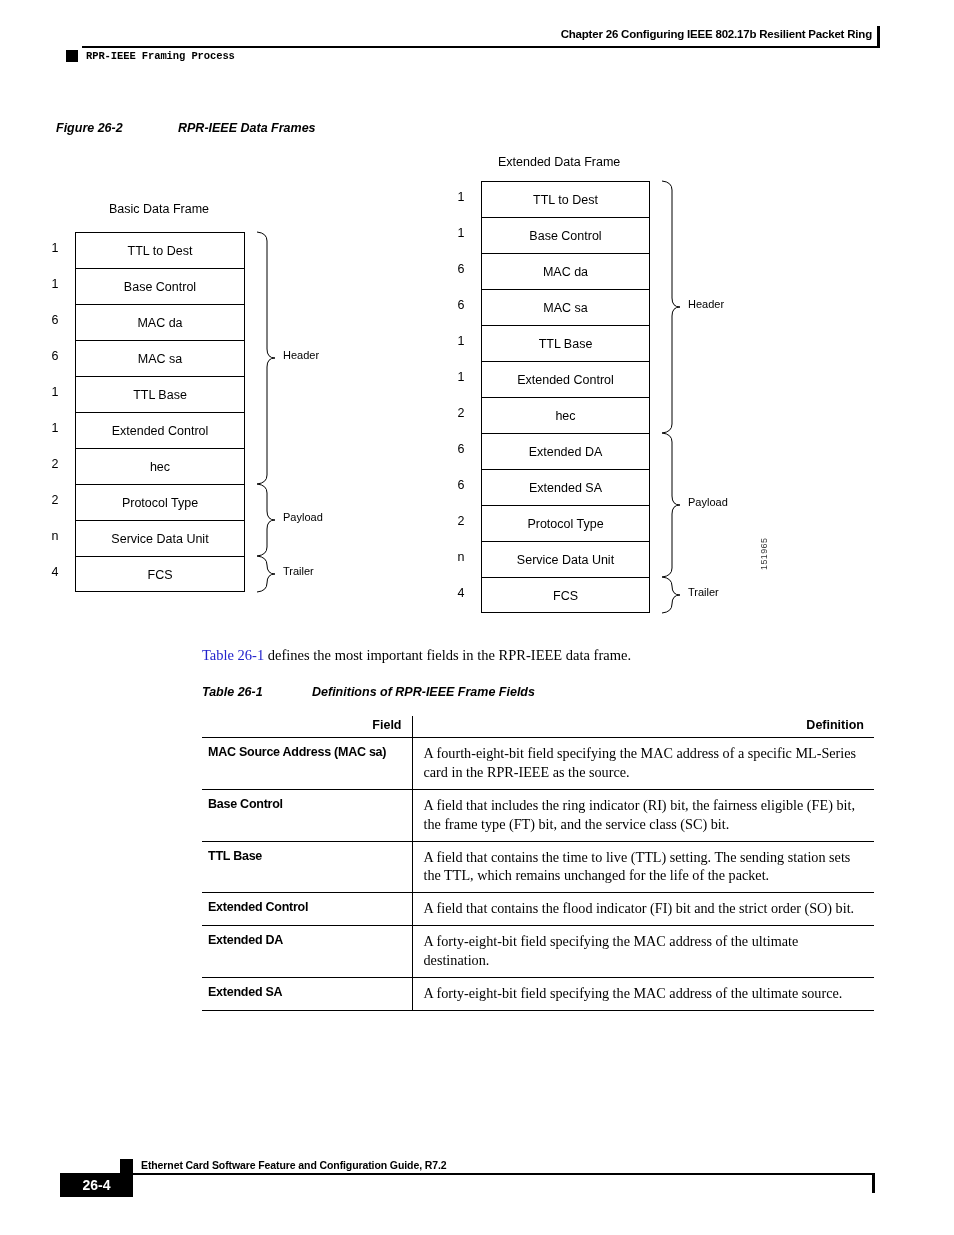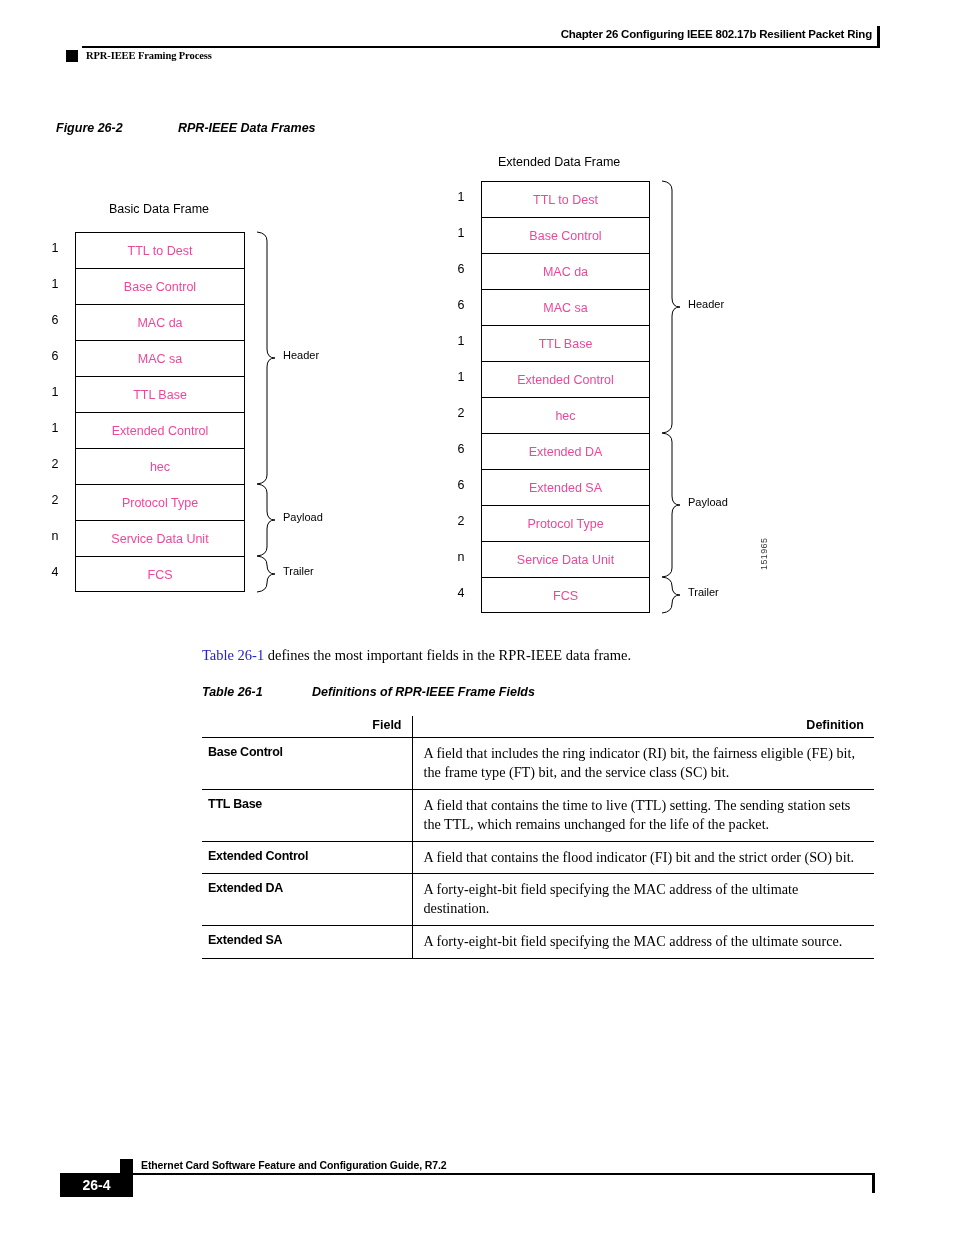--- a/index.html
+++ b/index.html
@@ -55,21 +55,21 @@
     left: 62px;
     top: 50px;
     width: 12px;
     height: 12px;
     background: #000;
   }
   #header-section {
     position: absolute;
     left: 82px;
     top: 50px;
-    font-family: Liberation Serif, serif;
+    font-family: Liberation Mono, monospace;
     font-weight: bold;
     font-size: 10.5px;
     letter-spacing: -0.1px;
     white-space: nowrap;
   }
 
   
   #figure-caption {
     position: absolute;
     left: 56px;
@@ -102,21 +102,21 @@
   }
   .frame-row {
     position: relative;
     border-bottom: 1.4px solid #000;
     box-sizing: border-box;
     display: flex;
     align-items: center;
     justify-content: center;
     font-family: "Liberation Sans", sans-serif;
     font-size: 12.5px;
-    color: #ec4899;
+    color: #000000;
   }
   .frame-row:last-child { border-bottom: none; }
   .frame-size {
     position: absolute;
     font-family: "Liberation Sans", sans-serif;
     font-size: 12.5px;
     text-align: center;
     width: 18px;
   }
   .brace-svg { position: absolute; }
@@ -428,20 +428,24 @@
       <col class="c-def">
     </colgroup>
   <thead>
     <tr class="header-row">
       <th class="field-head">Field</th>
       <th class="def-head">Definition</th>
     </tr>
   </thead>
   <tbody id="definitions-body">
       <tr>
+        <td class="field-cell">MAC Source Address (MAC sa)</td>
+        <td class="def-cell">A fourth-eight-bit field specifying the MAC address of a specific ML-Series card in the RPR-IEEE as the source.</td>
+      </tr>
+      <tr>
         <td class="field-cell">Base Control</td>
         <td class="def-cell">A field that includes the ring indicator (RI) bit, the fairness eligible (FE) bit, the frame type (FT) bit, and the service class (SC) bit.</td>
       </tr>
       <tr>
         <td class="field-cell">TTL Base</td>
         <td class="def-cell">A field that contains the time to live (TTL) setting. The sending station sets the TTL, which remains unchanged for the life of the packet.</td>
       </tr>
       <tr>
         <td class="field-cell">Extended Control</td>
         <td class="def-cell">A field that contains the flood indicator (FI) bit and the strict order (SO) bit.</td>

